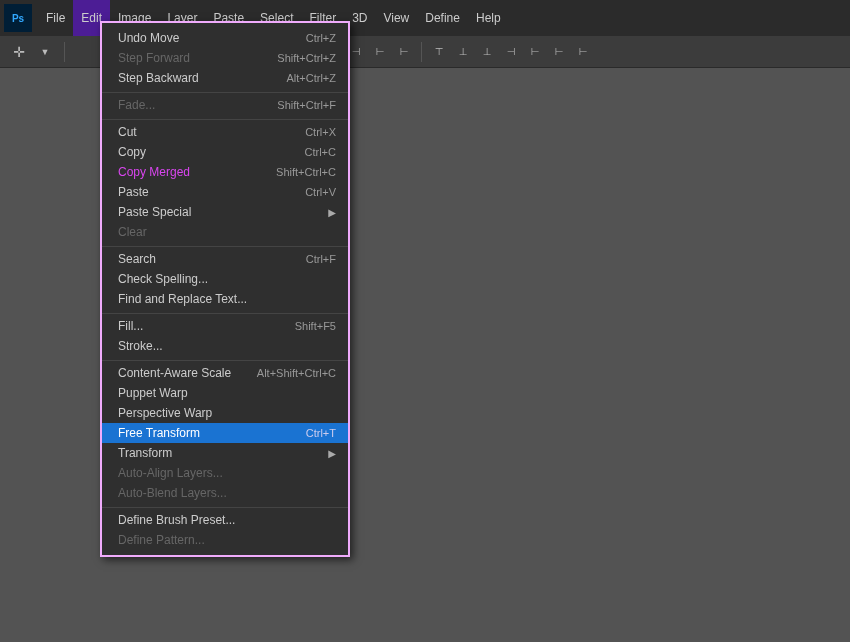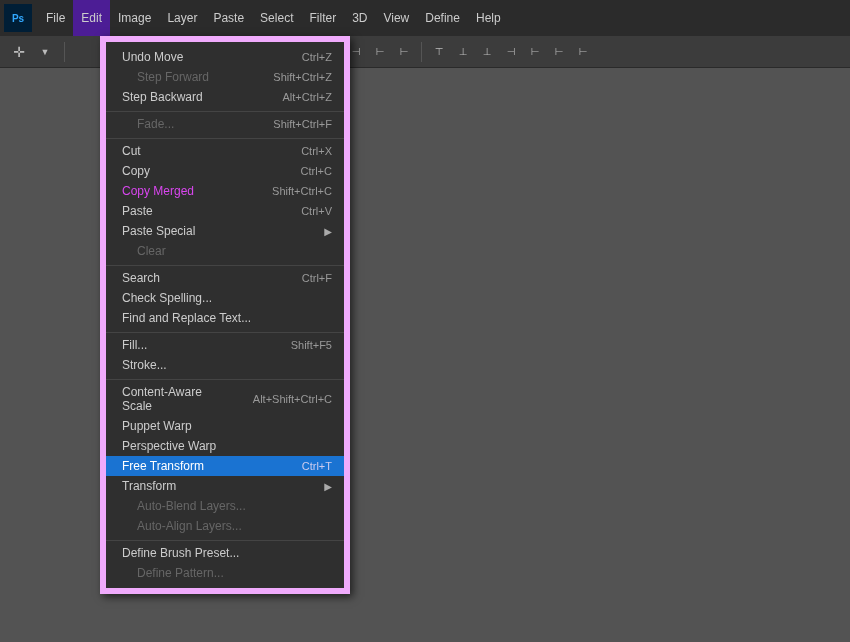--- a/index.html
+++ b/index.html
@@ -80,25 +80,25 @@
       display: flex;
       align-items: center;
       justify-content: center;
       color: #bbb;
       font-size: 10px;
       cursor: pointer;
       border: 1px solid transparent;
     }
     .dropdown-menu {
       position: absolute;
-      top: 36px;
+      top: 21px;
       left: 100px;
       width: 250px;
       background: #2f2f2f;
-      border: 6px solid #f0abfc;
+      border: 2px solid #f0abfc;
       box-shadow: 3px 3px 8px rgba(0,0,0,0.6);
       z-index: 300;
       padding: 3px 0;
     }
     .menu-section {
       padding: 2px 0;
     }
     .menu-section + .menu-section {
       border-top: 1px solid #444;
       margin-top: 2px;
@@ -115,21 +115,20 @@
       min-height: 20px;
       position: relative;
     }
     .dropdown-item.highlighted {
       background: #1a73d2;
       color: #fff;
     }
     .dropdown-item.disabled {
       color: #666;
       cursor: default;
-      margin-left: 15px;
     }
     .item-label { flex: 1; }
     .item-shortcut {
       color: #999;
       font-size: 11px;
       margin-left: 20px;
     }
     .dropdown-item.highlighted .item-shortcut { color: #cce; }
     .item-arrow {
       color: #aaa;
@@ -277,25 +276,25 @@
     </div>
     <div class="dropdown-item highlighted">
       <span class="item-label">Free Transform</span>
       <span class="item-shortcut">Ctrl+T</span>
     </div>
     <div class="dropdown-item">
       <span class="item-label">Transform</span>
       <span class="item-arrow">▶</span>
     </div>
     <div class="dropdown-item disabled">
+      <span class="item-label">Auto-Align Layers...</span>
+    </div>
+    <div class="dropdown-item disabled">
       <span class="item-label">Auto-Blend Layers...</span>
     </div>
-    <div class="dropdown-item disabled">
-      <span class="item-label">Auto-Align Layers...</span>
-    </div>
   </div>
 
   <div class="menu-section">
     <div class="dropdown-item">
       <span class="item-label">Define Brush Preset...</span>
     </div>
     <div class="dropdown-item disabled">
       <span class="item-label">Define Pattern...</span>
     </div>
   </div>

